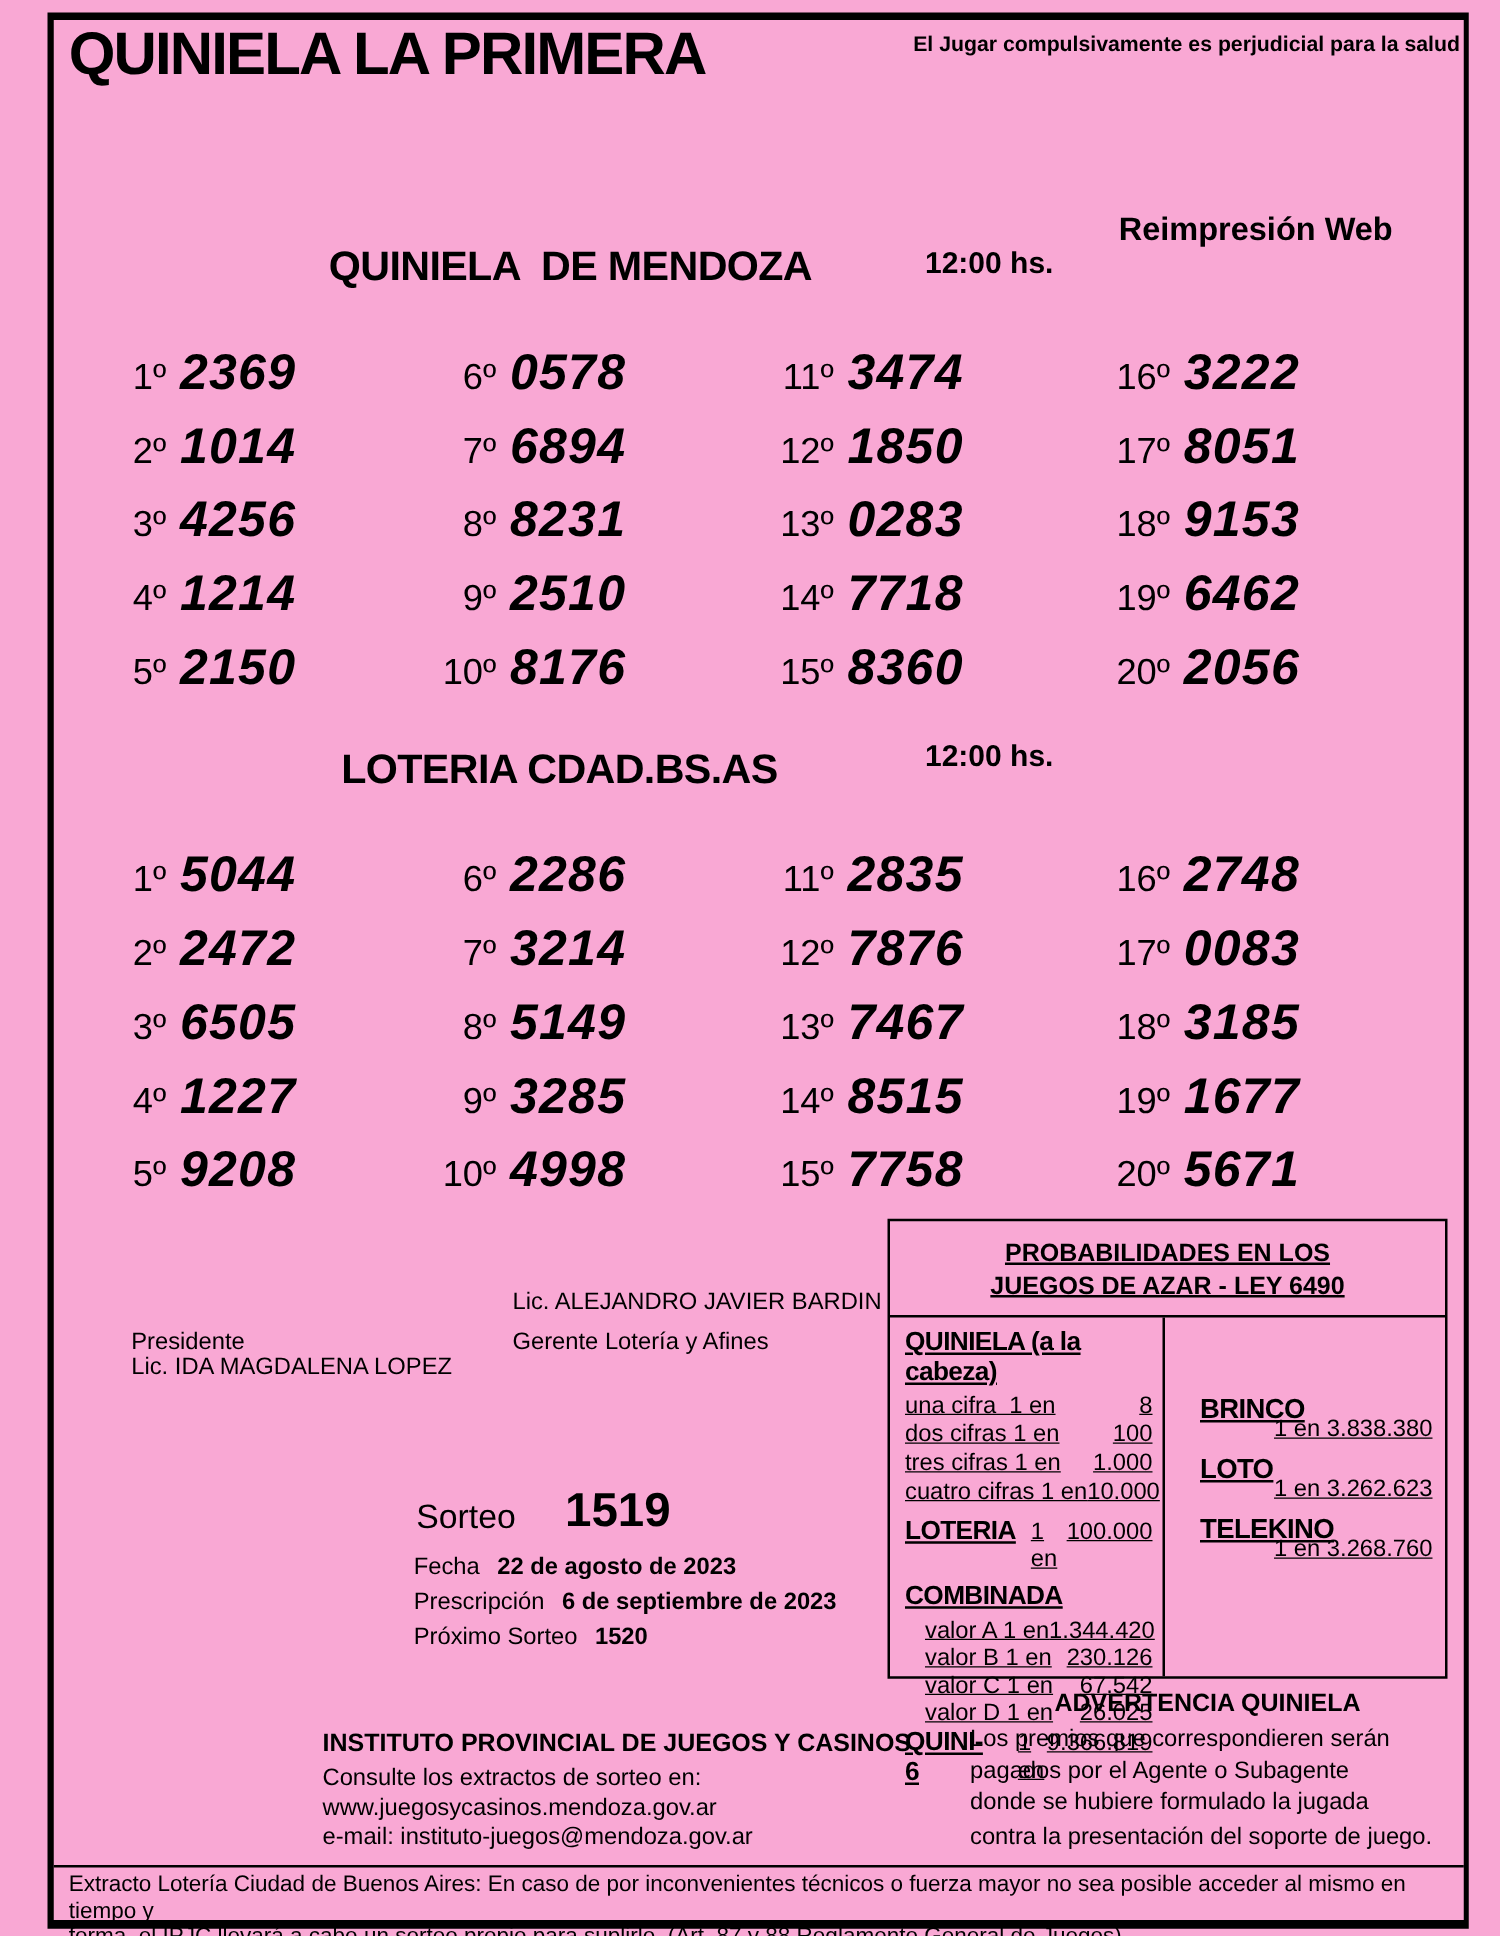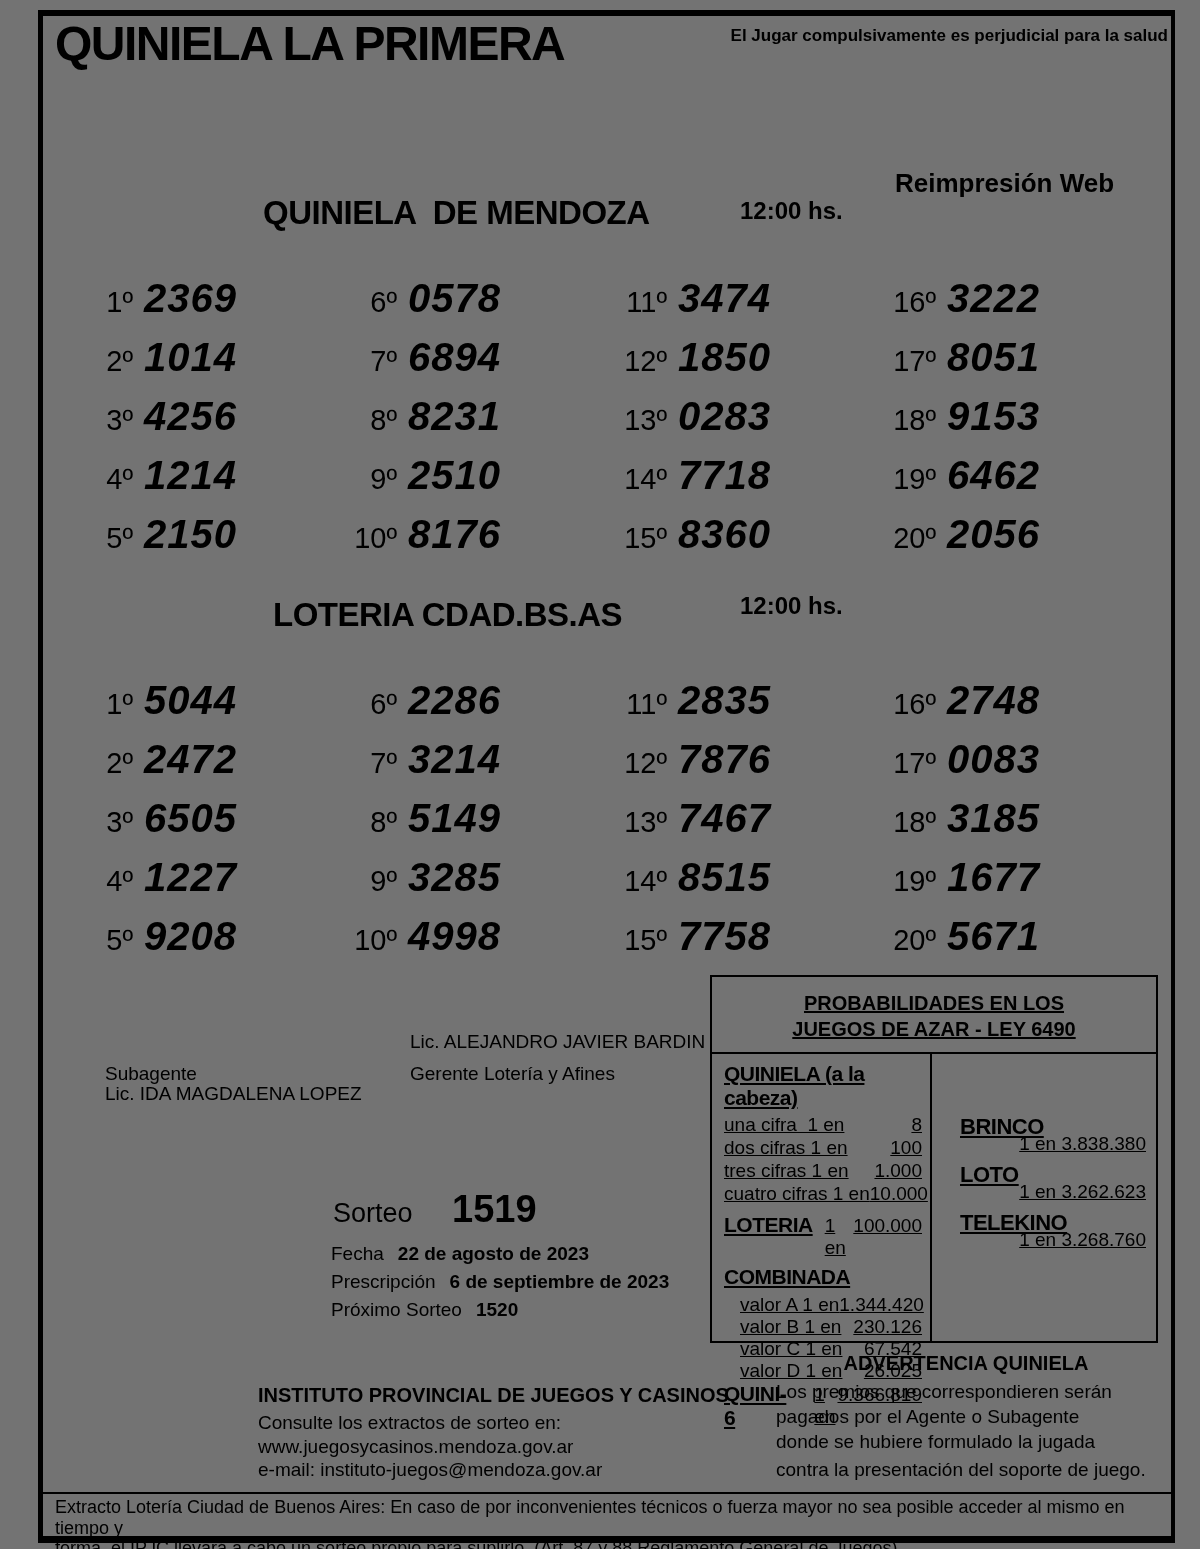--- a/index.html
+++ b/index.html
@@ -1,17 +1,17 @@
 <!DOCTYPE html>
 <html><head>
 <meta charset="utf-8">
 <style>
   html,body{margin:0;padding:0;background:#ffffff;}
   .page{
-    position:relative;width:1200px;height:1549px;background:#737373;
+    position:relative;width:1200px;height:1549px;background:#f9a8d4;
     font-family:"Liberation Sans",sans-serif;color:#000;overflow:hidden;
   }
   .frame{
     position:absolute;left:38px;top:10px;width:1137px;height:1533px;
     box-sizing:border-box;border-top:6px solid #000;border-left:5px solid #000;
     border-right:4px solid #000;border-bottom:7px solid #000;
   }
   .abs{position:absolute;}
   .pre{white-space:pre;}
   .page-title{left:55px;top:16px;font-size:48px;font-weight:bold;letter-spacing:-1.5px;}
@@ -277,21 +277,21 @@
           <span class="num">7758</span>
         </div>
         <div class="num-cell c3">
           <span class="pos">20º</span>
           <span class="num">5671</span>
         </div>
       </div>
     </div>
 
   <div class="abs sig-name" style="left:105px;top:1083px;">Lic. IDA MAGDALENA LOPEZ</div>
-  <div class="abs sig-role" style="left:105px;top:1063px;">Subagente</div>
+  <div class="abs sig-role" style="left:105px;top:1063px;">Presidente</div>
   <div class="abs sig-name" style="left:410px;top:1031px;">Lic. ALEJANDRO JAVIER BARDIN</div>
   <div class="abs sig-role" style="left:410px;top:1063px;">Gerente Lotería y Afines</div>
 
   <div class="abs sorteo-label">Sorteo</div>
   <div class="abs sorteo-number">1519</div>
   <div class="abs draw-row" style="top:1243px;">
     <span>Fecha</span><b>22 de agosto de 2023</b>
   </div>
   <div class="abs draw-row" style="top:1271px;">
     <span>Prescripción</span><b>6 de septiembre de 2023</b>

